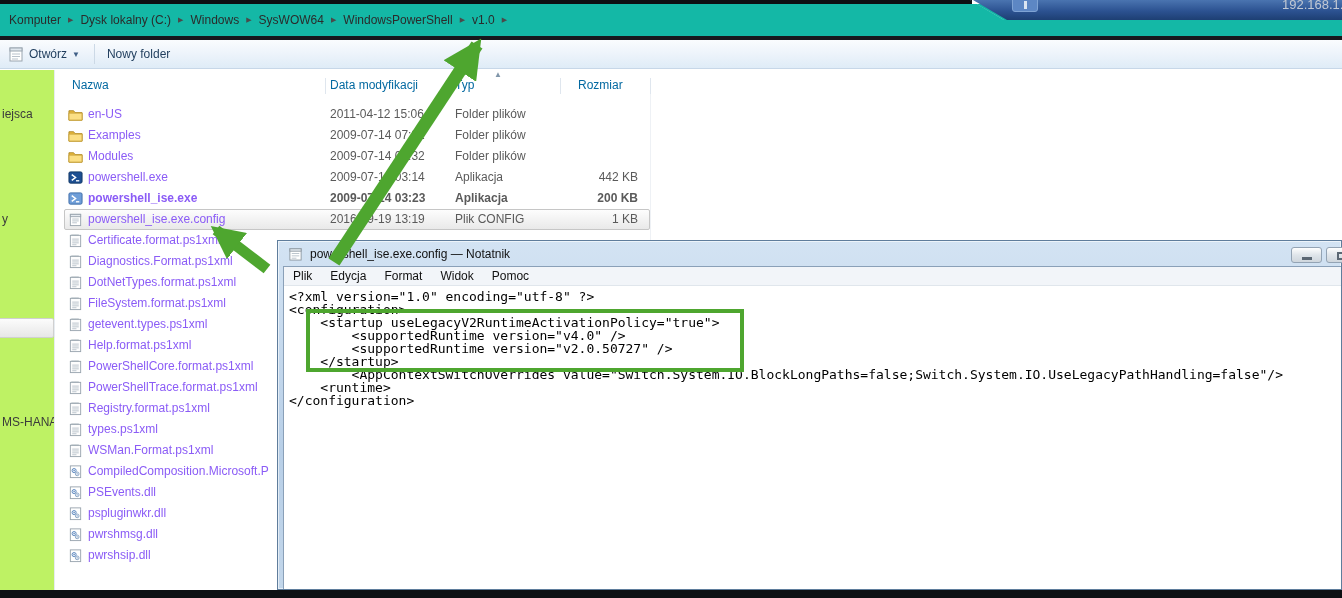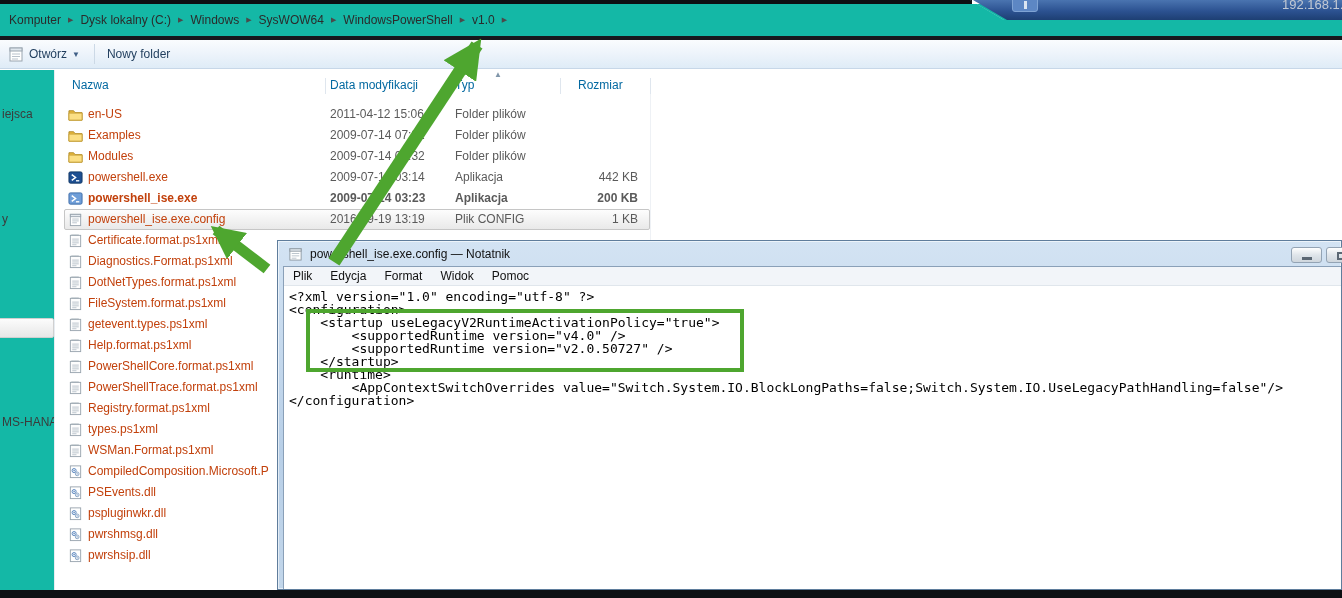--- a/index.html
+++ b/index.html
@@ -25,35 +25,35 @@
   .rdp { position:absolute; left:970px; top:0; width:372px; height:20px; z-index:46; overflow:hidden;
          clip-path:polygon(0px 0, 100% 0, 100% 100%, 34px 100%); }
   .rdp-bg { position:absolute; inset:0; background:linear-gradient(#4a74b0,#2c5291 55%,#1d3f73);
             clip-path:polygon(3px 0, 100% 0, 100% 100%, 37px 100%); }
   .rdp-edge { position:absolute; left:14px; top:-9px; width:3px; height:40px; background:#d8e2ee; transform:rotate(-59.5deg); }
   .rdp-pin { position:absolute; left:42px; top:-6px; width:26px; height:18px; background:#5d87c4;
              border:1px solid #7fa3d4; border-radius:3px; }
   .rdp-pin::after { content:""; position:absolute; left:11px; top:6px; width:3px; height:8px; background:#dce6f2; }
   .rdp-ip { position:absolute; left:312px; top:-3px; font-size:13px; color:#c2c9d4; white-space:nowrap; }
   
-  .sidebar { position:absolute; left:0; top:70px; width:54px; height:520px; overflow:hidden; z-index:4; background:#14b8a6; }
+  .sidebar { position:absolute; left:0; top:70px; width:54px; height:520px; overflow:hidden; z-index:4; background:#bef264; }
   .side-frag { position:absolute; left:2px; color:#3b3b3b; white-space:nowrap; }
   .side-sel { position:absolute; left:-6px; top:248px; width:60px; height:20px; border:1px solid #d0d0d0; border-radius:2px;
               background:linear-gradient(#fcfcfc,#e7e7e7); }
   .side-divider { position:absolute; left:54px; top:70px; width:1px; height:520px; background:#e7ecf1; z-index:4; }
   .hdr { position:absolute; top:78px; height:17px; color:#0369a1; z-index:5; }
   .hdr-sep { position:absolute; top:78px; width:1px; height:16px; background:#dfe6ee; z-index:5; }
   .sort-arrow { position:absolute; left:494px; top:70px; font-size:8px; color:#8096aa; z-index:5; }
   .filelist { position:absolute; left:0; top:104px; width:700px; z-index:3; }
   .frow { position:absolute; left:0; width:700px; height:21px; line-height:21px; }
   .frow .sel-bg { position:absolute; left:64px; top:0; width:586px; height:21px; border:1px solid #c6c6c6; border-radius:2px;
                   background:linear-gradient(#fdfdfd,#e9e9e9); }
   .f-ic { position:absolute; left:68px; top:3px; width:15px; height:15px; }
   .f-ic svg { display:block; width:15px; height:15px; }
-  .f-name { position:absolute; left:88px; color:#c2410c; white-space:nowrap; }
+  .f-name { position:absolute; left:88px; color:#8b5cf6; white-space:nowrap; }
   .f-date { position:absolute; left:330px; color:#5a5a5a; white-space:nowrap; }
   .f-type { position:absolute; left:455px; color:#5a5a5a; white-space:nowrap; }
   .f-size { position:absolute; left:548px; width:90px; text-align:right; color:#5a5a5a; }
   .col-edge { position:absolute; left:650px; top:78px; width:1px; height:162px; background:#eef1f5; z-index:3; }
   
   .np { position:absolute; left:277px; top:240px; width:1065px; height:350px; z-index:10;
         background:linear-gradient(#d3e3f3,#b8cfe7 60%, #c2d6ea); border:1px solid #5f7d9c;
         box-shadow:inset 0 0 0 1px rgba(255,255,255,.6); }
   .np-title { position:relative; height:25px; display:flex; align-items:center; }
   .np-title-icon { width:15px; height:15px; margin-left:10px; }
@@ -447,22 +447,22 @@
           <span>Widok</span>
           <span>Pomoc</span>
         </div>
       <div class="np-text" id="nptext">
           <div class="np-line">&lt;?xml version="1.0" encoding="utf-8" ?&gt;</div>
           <div class="np-line">&lt;configuration&gt;</div>
           <div class="np-line">    &lt;startup useLegacyV2RuntimeActivationPolicy="true"&gt;</div>
           <div class="np-line">        &lt;supportedRuntime version="v4.0" /&gt;</div>
           <div class="np-line">        &lt;supportedRuntime version="v2.0.50727" /&gt;</div>
           <div class="np-line">    &lt;/startup&gt;</div>
+          <div class="np-line">        &lt;AppContextSwitchOverrides value="Switch.System.IO.BlockLongPaths=false;Switch.System.IO.UseLegacyPathHandling=false"/&gt;</div>
           <div class="np-line">    &lt;runtime&gt;</div>
-          <div class="np-line">        &lt;AppContextSwitchOverrides value="Switch.System.IO.BlockLongPaths=false;Switch.System.IO.UseLegacyPathHandling=false"/&gt;</div>
           <div class="np-line">&lt;/configuration&gt;</div>
         </div>
     </div>
   </div>
 
   <svg class="overlay" viewBox="0 0 1342 598">
     <defs>
       <marker id="ah" viewBox="0 0 10 10" refX="8" refY="5" markerWidth="3" markerHeight="3" orient="auto" markerUnits="strokeWidth">
         <path d="M0,0 L10,5 L0,10 z" fill="#4EA62F"></path>
       </marker>

